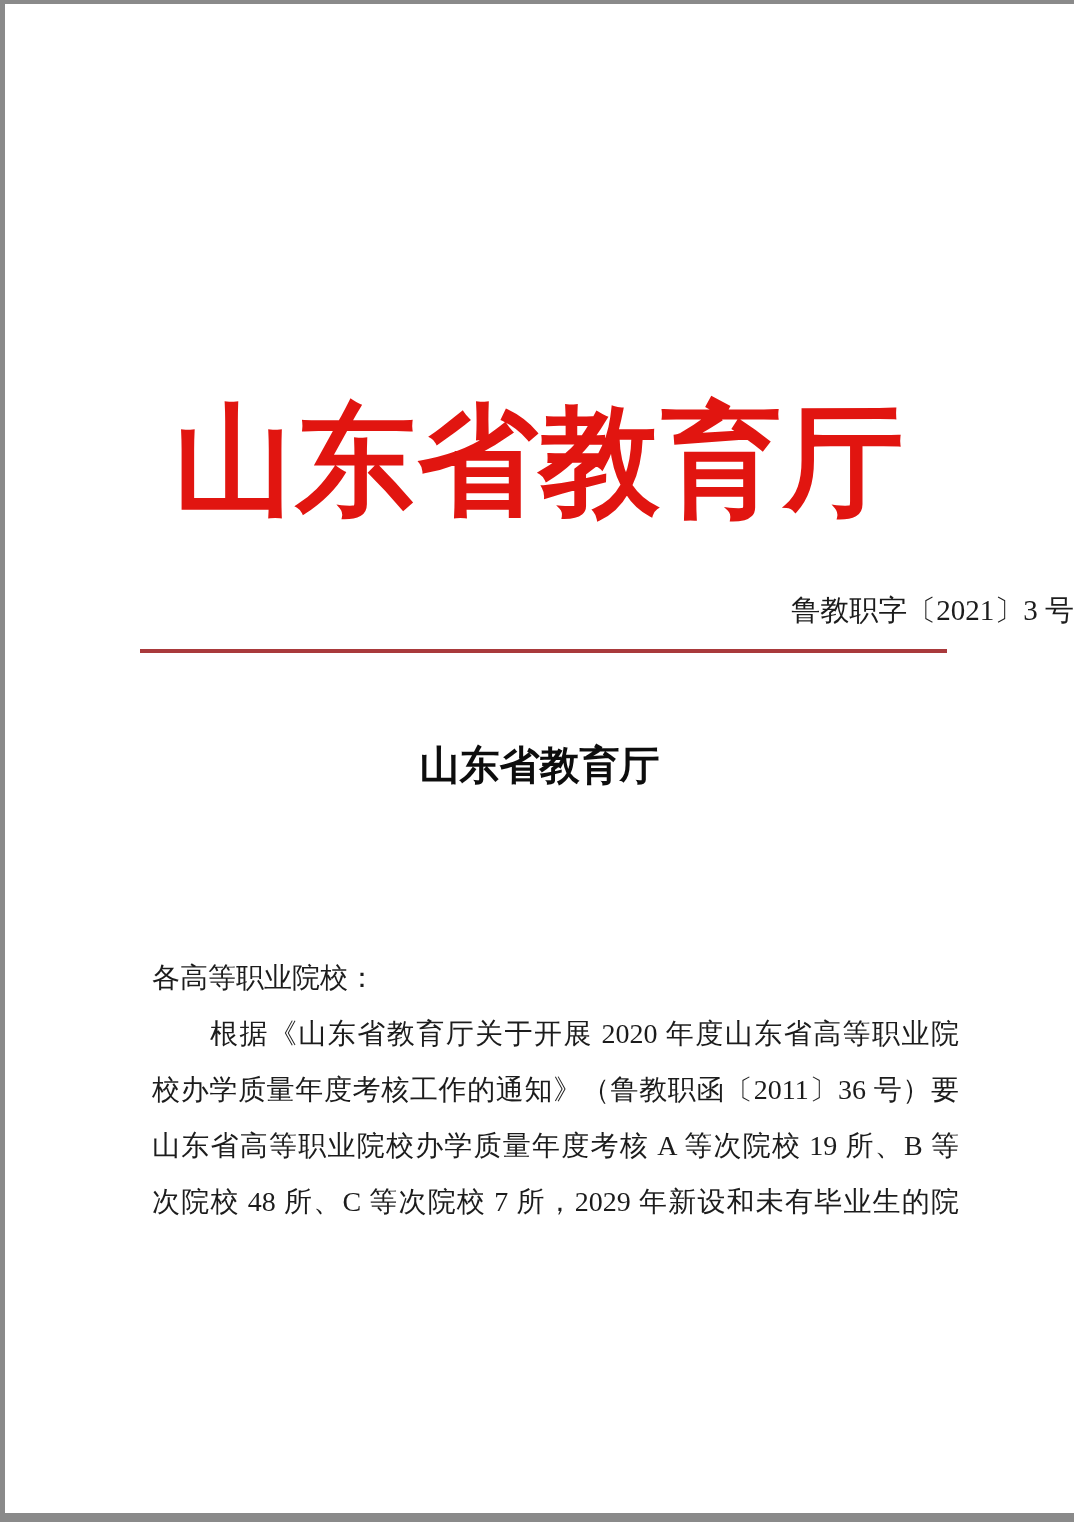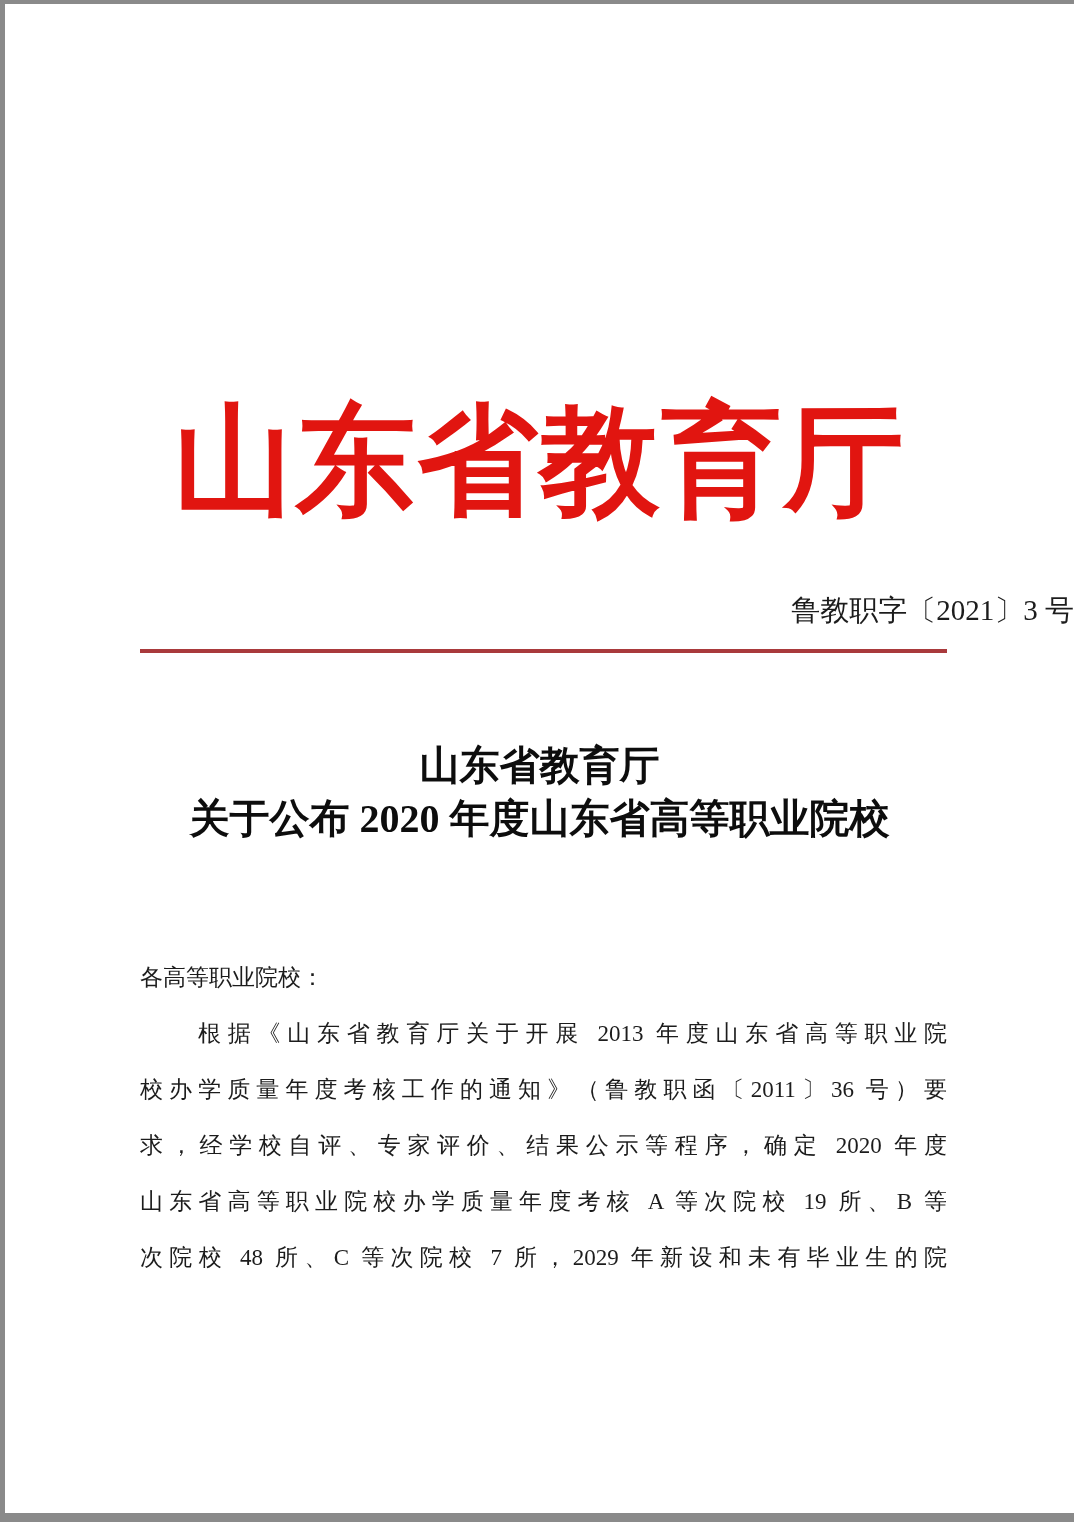--- a/index.html
+++ b/index.html
@@ -55,23 +55,23 @@
     right: 0;
     text-align: center;
     font-size: 40px;
     line-height: 53px;
     font-weight: bold;
     color: #0d0d0d;
   }
   .body-text {
     position: absolute;
     top: 946px;
-    left: 135px;
+    left: 147px;
     width: 807px;
-    font-size: 23px;
+    font-size: 28px;
   }
   .body-line {
     height: 56px;
     line-height: 56px;
   }
   .jline {
     text-align: justify;
     text-align-last: justify;
   }
   .indent {
@@ -82,23 +82,21 @@
 <body>
 
 <div class="agency-title">山东省教育厅</div>
 
 <div class="doc-number">鲁教职字〔2021〕3 号</div>
 
 <div class="red-divider"></div>
 
 <div class="notice-title">
   <div>山东省教育厅</div>
-  <div>关于公布 2020 年度山东省高等职业院校</div>
 </div>
 
 <div class="body-text">
   <div class="body-line">各高等职业院校：</div>
-  <div class="body-line jline indent">根据《山东省教育厅关于开展 2013 年度山东省高等职业院</div>
+  <div class="body-line jline indent">根据《山东省教育厅关于开展 2020 年度山东省高等职业院</div>
   <div class="body-line jline">校办学质量年度考核工作的通知》（鲁教职函〔2011〕36 号）要</div>
-  <div class="body-line jline">求，经学校自评、专家评价、结果公示等程序，确定 2020 年度</div>
   <div class="body-line jline">山东省高等职业院校办学质量年度考核 A 等次院校 19 所、B 等</div>
   <div class="body-line jline">次院校 48 所、C 等次院校 7 所，2029 年新设和未有毕业生的院</div>
 </div>
 
 </body></html>

